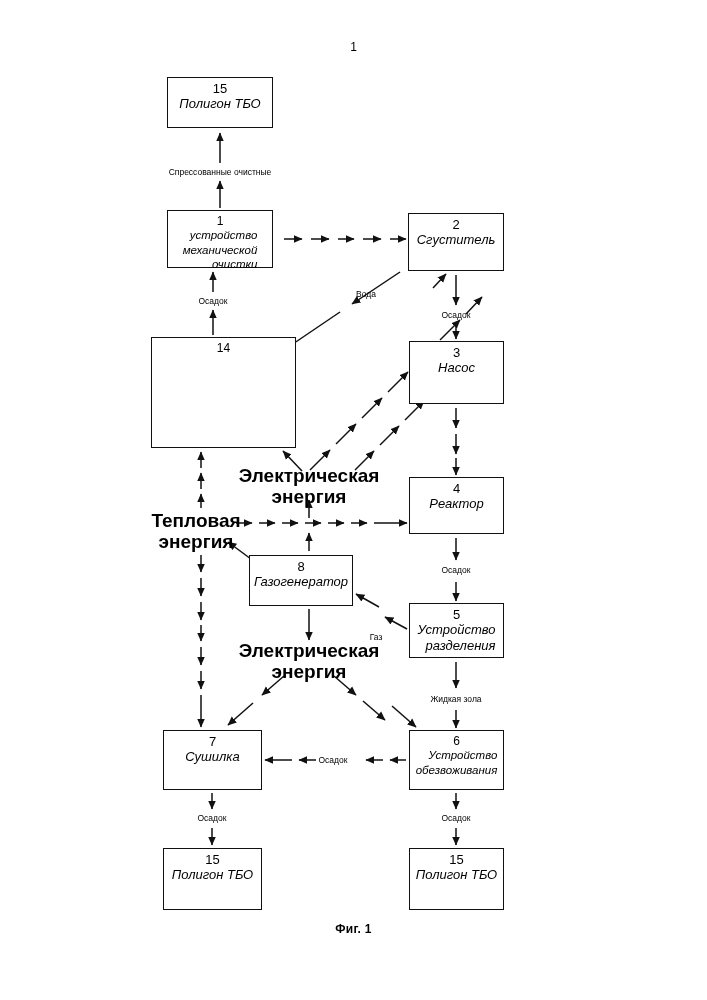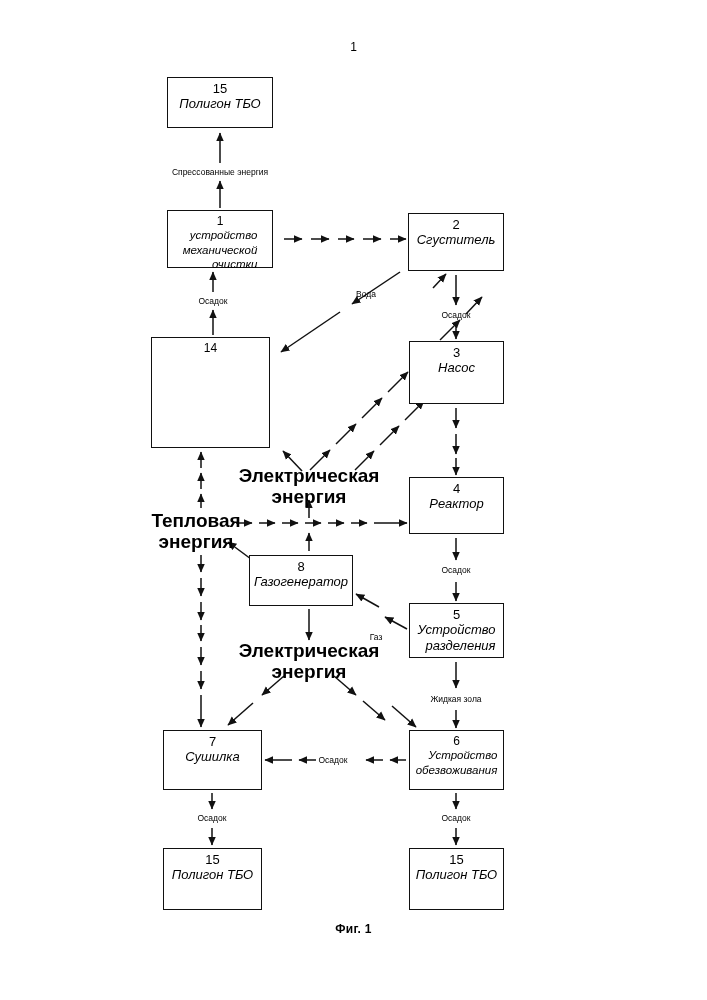--- a/index.html
+++ b/index.html
@@ -158,21 +158,21 @@
     <div class="box small" style="left: 167px; top: 210px; width: 106px; height: 58px;">
       <div class="num">1</div>
       <div class="nm">устройство
 механической
 очистки</div>
     </div>
     <div class="box" style="left: 408px; top: 213px; width: 96px; height: 58px;">
       <div class="num">2</div>
       <div class="nm">Сгуститель</div>
     </div>
-    <div class="box small" style="left: 151px; top: 337px; width: 119px; height: 111px;">
+    <div class="box small" style="left: 151px; top: 337px; width: 145px; height: 111px;">
       <div class="num">14</div>
     </div>
     <div class="box" style="left: 409px; top: 341px; width: 95px; height: 63px;">
       <div class="num">3</div>
       <div class="nm">Насос</div>
     </div>
     <div class="box" style="left: 409px; top: 477px; width: 95px; height: 57px;">
       <div class="num">4</div>
       <div class="nm">Реактор</div>
     </div>
@@ -197,21 +197,21 @@
     <div class="box" style="left: 163px; top: 848px; width: 99px; height: 62px;">
       <div class="num">15</div>
       <div class="nm">Полигон ТБО</div>
     </div>
     <div class="box" style="left: 409px; top: 848px; width: 95px; height: 62px;">
       <div class="num">15</div>
       <div class="nm">Полигон ТБО</div>
     </div>
   </div>
 <div id="labels">
-    <div class="lbl" style="left: 220px; top: 172px;">Спрессованные энергия</div>
+    <div class="lbl" style="left: 220px; top: 172px;">Спрессованные очистные</div>
     <div class="lbl" style="left: 213px; top: 301px;">Осадок</div>
     <div class="lbl" style="left: 366px; top: 294px;">Вода</div>
     <div class="lbl" style="left: 456px; top: 315px;">Осадок</div>
     <div class="lbl" style="left: 456px; top: 570px;">Осадок</div>
     <div class="lbl" style="left: 376px; top: 613px; margin-top: 24px;">Газ</div>
     <div class="lbl" style="left: 456px; top: 699px;">Жидкая зола</div>
     <div class="lbl" style="left: 333px; top: 760px;">Осадок</div>
     <div class="lbl" style="left: 212px; top: 818px;">Осадок</div>
     <div class="lbl" style="left: 456px; top: 818px;">Осадок</div>
   </div>

